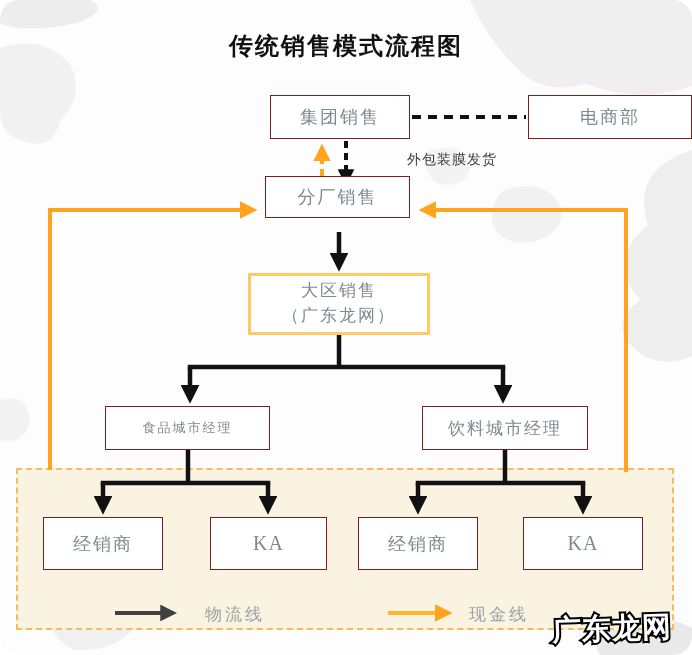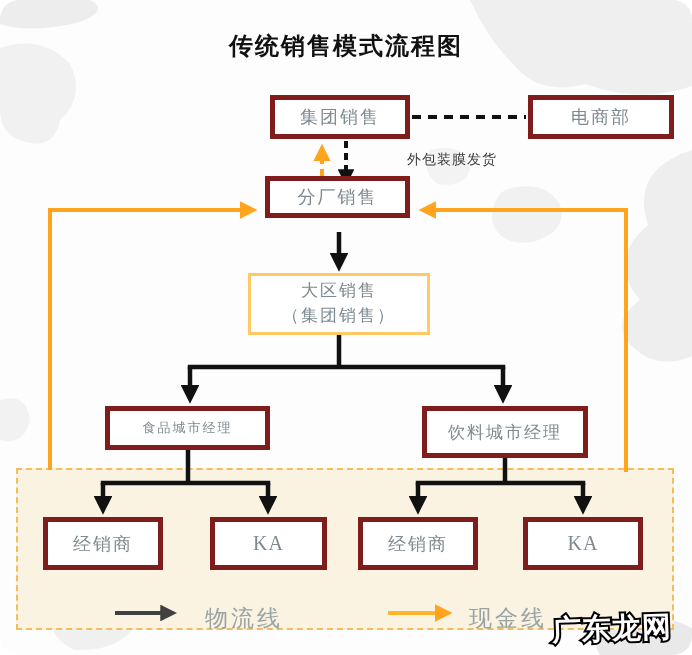--- a/index.html
+++ b/index.html
@@ -7,21 +7,21 @@
     position:relative;width:692px;height:655px;overflow:hidden;
     background:#fdfdfd;
     font-family:"Liberation Sans", sans-serif;
     border-radius:19px;
   }
   svg{display:block;}
   
   .node{
     position:absolute;
     background:#ffffff;
-    border:5px solid #7f1d1d;
+    border:1px solid #7f1d1d;
     box-sizing:border-box;
     display:flex;align-items:center;justify-content:center;flex-direction:column;
     color:#7d8a91;
     font-family:"Liberation Serif", serif;
     font-size:18px;letter-spacing:2px;
     z-index:4;
   }
   .node.orange{border:3px solid #ffc966;}
   .node .line{line-height:1.45;}
   #title{
@@ -36,21 +36,21 @@
   }
   #cash-panel{
     position:absolute;left:16px;top:468px;width:658px;height:162px;
     background:#faf3e2;border:2px dashed #f3bd5e;box-sizing:border-box;z-index:1;
   }
   #map-bg{position:absolute;left:0;top:0;z-index:0;}
   #arrow-layer{position:absolute;left:0;top:0;z-index:2;}
   .legend-label{
     position:absolute;
     font-family:"Liberation Serif", serif;
-    font-size:23px;color:#9aa3a3;letter-spacing:3px;z-index:4;
+    font-size:17px;color:#9aa3a3;letter-spacing:3px;z-index:4;
   }
   #watermark{position:absolute;left:548px;top:602px;z-index:6;transform:rotate(-2deg);}
 </style>
 </head>
 <body>
 
 <div id="stage">
 
   <svg id="map-bg" width="692" height="655">
     <g fill="#ededed">
@@ -116,38 +116,38 @@
     <path d="M115,613 H172" stroke="#404040" stroke-width="4" fill="none" marker-end="url(#mDark)"></path>
     <path d="M388,613 H447" stroke="#ffb42c" stroke-width="4" fill="none" marker-end="url(#mOrange)"></path>
   </svg>
 
   <div id="title">传统销售模式流程图</div>
 
   <div class="node" style="left:270px;top:95px;width:140px;height:44px;">
     <span>集团销售</span>
   </div>
 
-  <div class="node" style="left:528px;top:95px;width:146px;height:44px;">
+  <div class="node" style="left:528px;top:95px;width:164px;height:44px;">
     <span>电商部</span>
   </div>
 
   <div class="node" style="left:265px;top:176px;width:145px;height:42px;">
     <span>分厂销售</span>
   </div>
 
   <div class="node orange" style="left:248px;top:273px;width:182px;height:62px;font-size:17px;">
     <div class="line">大区销售</div>
-    <div class="line">（集团销售）</div>
+    <div class="line">（广东龙网）</div>
   </div>
 
   <div class="node" style="left:105px;top:406px;width:165px;height:44px;font-size:13px;">
     <span>食品城市经理</span>
   </div>
 
-  <div class="node" style="left:422px;top:406px;width:166px;height:52px;font-size:17px;">
+  <div class="node" style="left:422px;top:406px;width:166px;height:44px;font-size:17px;">
     <span>饮料城市经理</span>
   </div>
 
   <div class="node" style="left:43px;top:517px;width:120px;height:53px;">
     <span>经销商</span>
   </div>
 
   <div class="node" style="left:210px;top:517px;width:117px;height:53px;font-size:20px;letter-spacing:1px;">
     <span>KA</span>
   </div>

